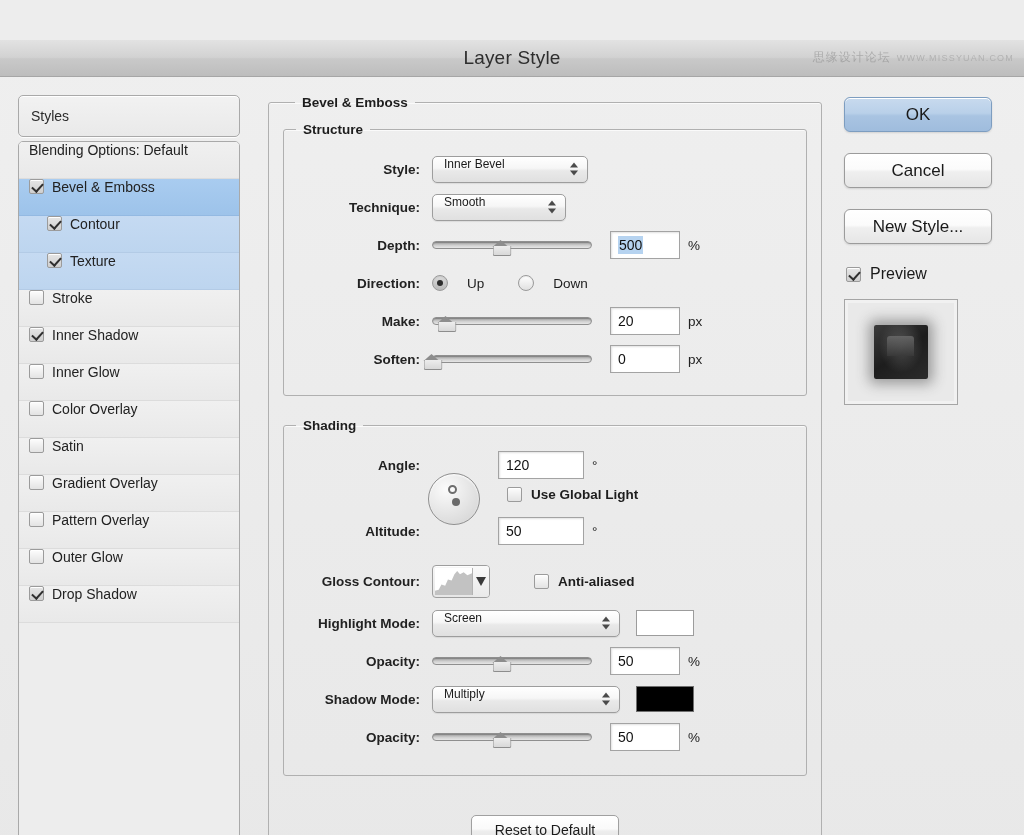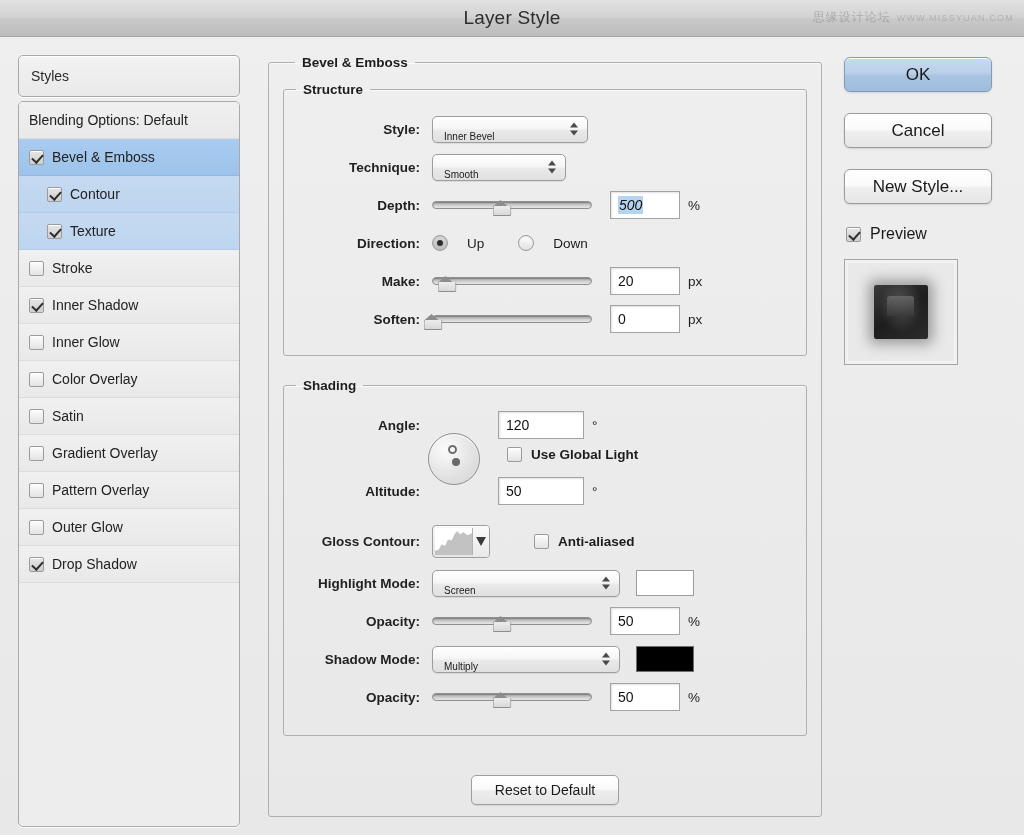--- a/index.html
+++ b/index.html
@@ -18,21 +18,21 @@
     width: 1024px; height: 835px;
     background: linear-gradient(#efefef, #e8e8e8);
   }
 
   
   #titlebar {
     position: relative;
     height: 37px;
     background: linear-gradient(#e2e2e2 0%, #d2d2d2 48%, #c9c9c9 52%, #bdbdbd 100%);
     border-bottom: 1px solid #a6a6a6;
-    display: flex; align-items: center; justify-content: center;
+    display: flex; align-items: center; justify-content: center; margin-top: 40px;
   }
   #title {
     font-size: 19px; color: #2e2e2e; letter-spacing: .2px;
   }
   #watermark {
     position: absolute; right: 10px; top: 9px;
     display: flex; align-items: center; gap: 6px;
     opacity: .55;
   }
   .wm-cn { font-size: 12px; color: #8a8a8a; letter-spacing: 1px; }
@@ -62,21 +62,21 @@
     font-size: 14px; color: #2b2b2b;
     background: linear-gradient(#f2f2f2, #e9e9e9);
   }
   #styles-list {
     margin-top: 4px;
     height: 726px;
     overflow: hidden;
     background: #ededed;
   }
   .style-row {
-    display: flex; align-items: center;
+    display: flex; 
     height: 37px;
     padding-left: 10px;
     border-bottom: 1px solid #dcdcdc;
     font-size: 14px; color: #222;
     background: linear-gradient(#f0f0f0, #e9e9e9);
   }
   .style-row.blending { font-size: 14px; }
   .style-row.sel {
     background: linear-gradient(#a9ccf0, #9dc3ea);
     border-bottom: 1px solid #93b9e2;
@@ -141,23 +141,23 @@
   }
 
   
   .popup {
     position: relative;
     height: 27px;
     border: 1px solid #9d9d9d;
     border-radius: 5px;
     background: linear-gradient(#ffffff 0%, #f6f6f6 45%, #e9e9e9 55%, #e0e0e0 100%);
     box-shadow: inset 0 1px 0 #fff, 0 1px 1px rgba(0,0,0,.08);
-    display: flex; align-items: flex-end;
+    display: flex; align-items: flex-start;
     padding: 0 30px 0 11px;
-    font-size: 10px; color: #1a1a1a;
+    font-size: 12px; color: #1a1a1a;
   }
   .popup .arrows {
     position: absolute; right: 9px; top: 50%;
     transform: translateY(-50%);
     display: flex; flex-direction: column; gap: 3px;
   }
   .popup .arrows i {
     display: block; width: 0; height: 0;
     border-left: 4px solid transparent;
     border-right: 4px solid transparent;
@@ -169,21 +169,21 @@
   .numfield {
     height: 28px;
     border: 1px solid #a3a3a3;
     background: #fff;
     box-shadow: inset 1px 1px 2px rgba(0,0,0,.12);
     display: flex; align-items: center;
     padding: 0 7px;
     font-size: 14px; color: #111;
   }
   .numfield.sel-text { color: #111; }
-  .numfield.sel-text span { background: #b6d3f0; padding: 1px 1px; font-style: italic; }
+  .numfield.sel-text span { background: #b6d3f0; padding: 1px 1px; }
   .unit { font-size: 13.5px; color: #222; margin-left: 8px; }
 
   
   .slider {
     position: relative;
     height: 22px;
     flex: 0 0 auto;
     display: flex; align-items: center;
   }
   .slider .track {

